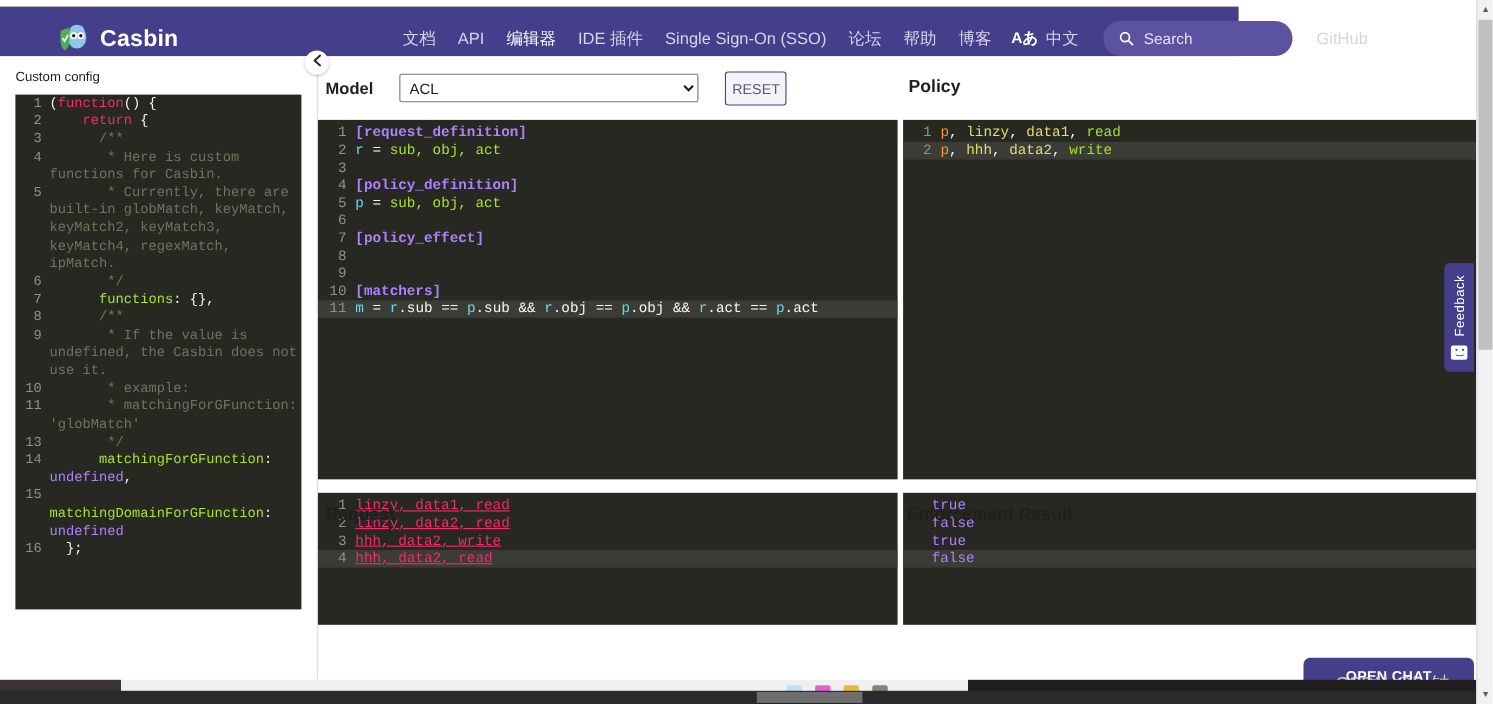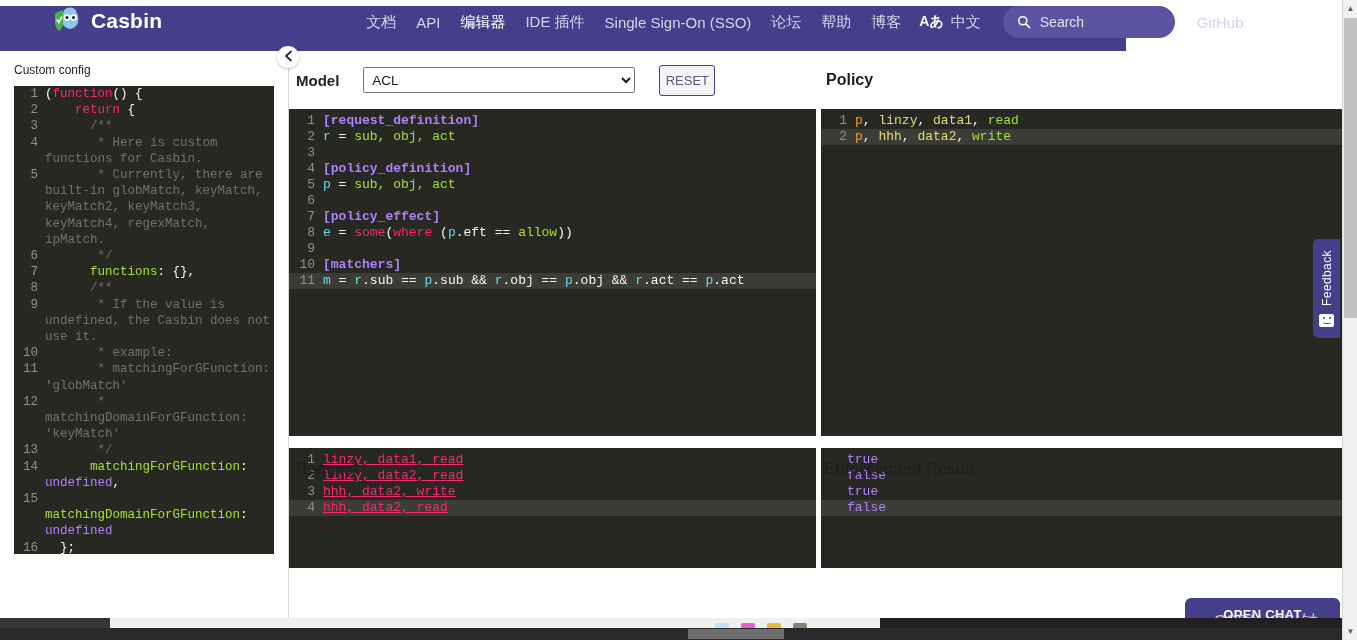--- a/index.html
+++ b/index.html
@@ -15,21 +15,21 @@
     overflow: hidden;
   }
 
   
   .navbar {
     position: absolute;
     top: 6px; left: 0;
     width: 1126px; height: 45px;
     background: #453e8b;
     display: flex;
-    align-items: flex-start;
+    align-items: flex-end;
     padding-left: 52px;
     z-index: 20;
   }
   .brand {
     display: flex;
     align-items: center;
     gap: 9px;
     margin-right: 36px;
   }
   .brand-logo {
@@ -528,24 +528,20 @@
         </div>
         <div class="code-row">
           <span class="ln">10</span>
           <span class="code-text"><span class="tok-com">       * example:</span></span>
         </div>
         <div class="code-row">
           <span class="ln">11</span>
           <span class="code-text"><span class="tok-com">       * matchingForGFunction: 'globMatch'</span></span>
         </div>
         <div class="code-row">
-          <span class="ln">12</span>
-          <span class="code-text"><span class="tok-com">       * matchingDomainForGFunction: 'keyMatch'</span></span>
-        </div>
-        <div class="code-row">
           <span class="ln">13</span>
           <span class="code-text"><span class="tok-com">       */</span></span>
         </div>
         <div class="code-row">
           <span class="ln">14</span>
           <span class="code-text"><span class="tok-plain">      </span><span class="tok-prop">matchingForGFunction</span><span class="tok-plain">: </span><span class="tok-val">undefined</span><span class="tok-plain">,</span></span>
         </div>
         <div class="code-row">
           <span class="ln">15</span>
           <span class="code-text"><span class="tok-plain">    </span><span class="tok-prop">matchingDomainForGFunction</span><span class="tok-plain">: </span><span class="tok-val">undefined</span></span>
@@ -593,21 +589,20 @@
         <div class="ed-row">
           <span class="ed-ln">6</span>
           <span class="ed-text"><span class="m-op"></span></span>
         </div>
         <div class="ed-row">
           <span class="ed-ln">7</span>
           <span class="ed-text"><span class="m-sec">[policy_effect]</span></span>
         </div>
         <div class="ed-row">
           <span class="ed-ln">8</span>
-          <span class="ed-text"><span class="m-var">e</span><span class="m-op"> = </span><span class="m-fn">some</span><span class="m-op">(</span><span class="m-fn">where</span><span class="m-op"> (</span><span class="m-var">p</span><span class="m-op">.eft </span><span class="m-op">==</span><span class="m-op"> </span><span class="m-attr">allow</span><span class="m-op">))</span></span>
         </div>
         <div class="ed-row">
           <span class="ed-ln">9</span>
           <span class="ed-text"><span class="m-op"></span></span>
         </div>
         <div class="ed-row">
           <span class="ed-ln">10</span>
           <span class="ed-text"><span class="m-sec">[matchers]</span></span>
         </div>
         <div class="ed-row hl">

